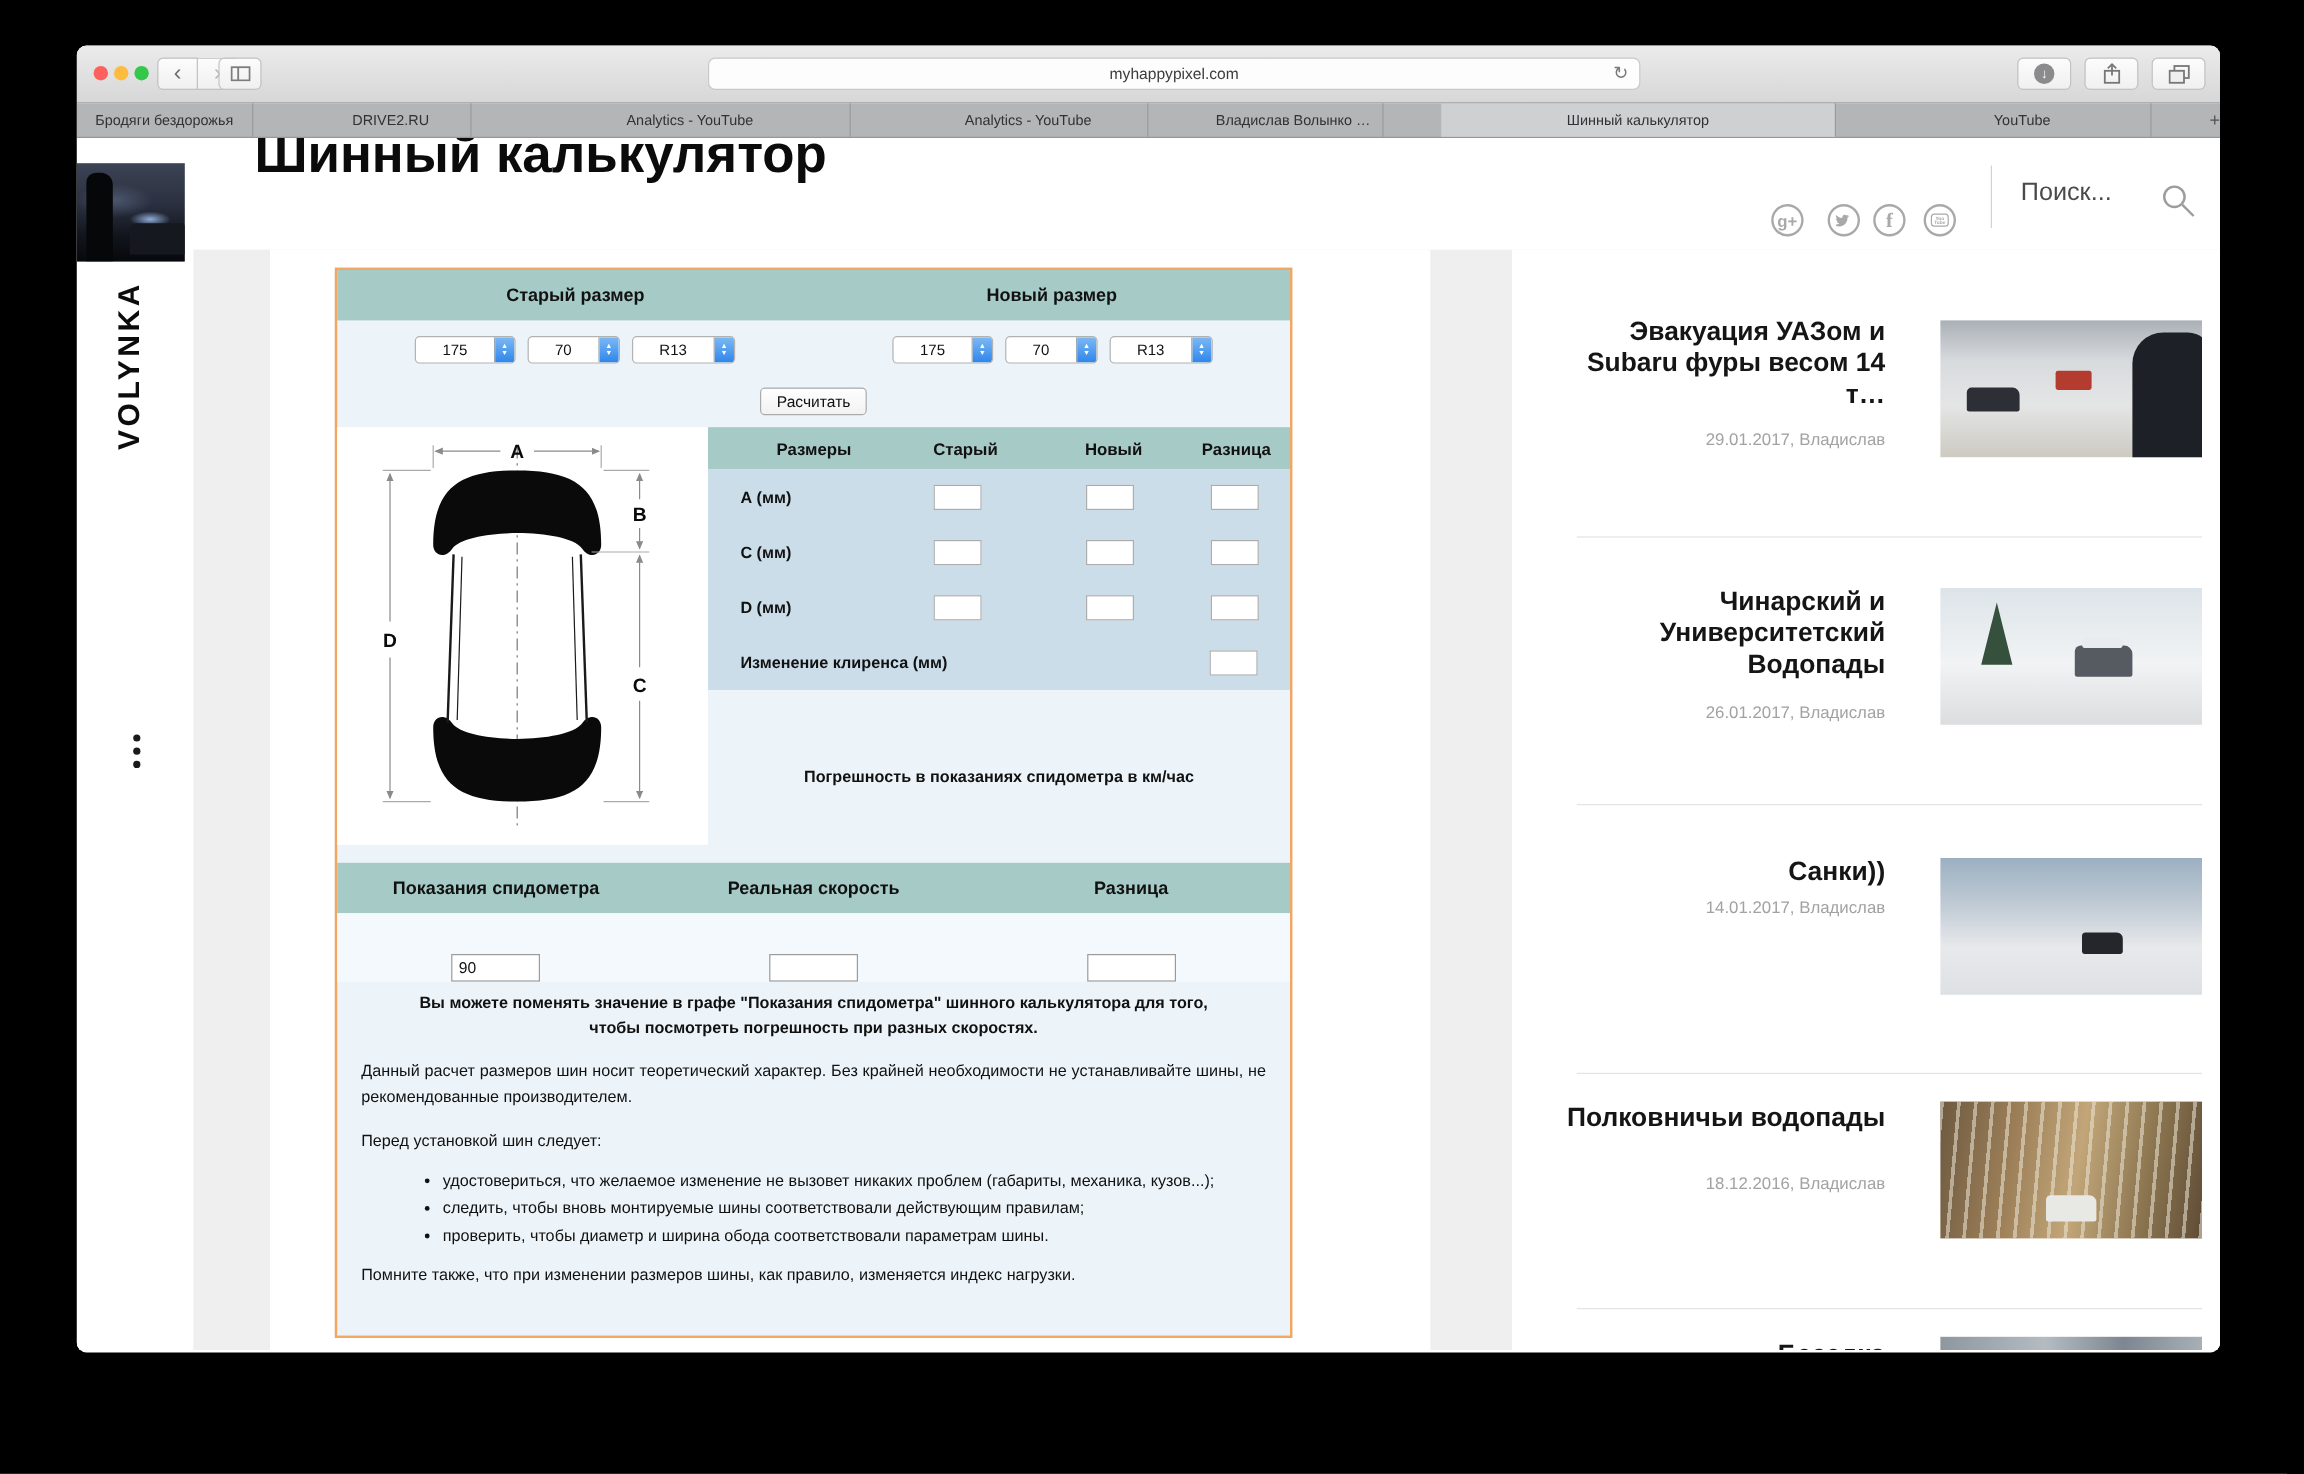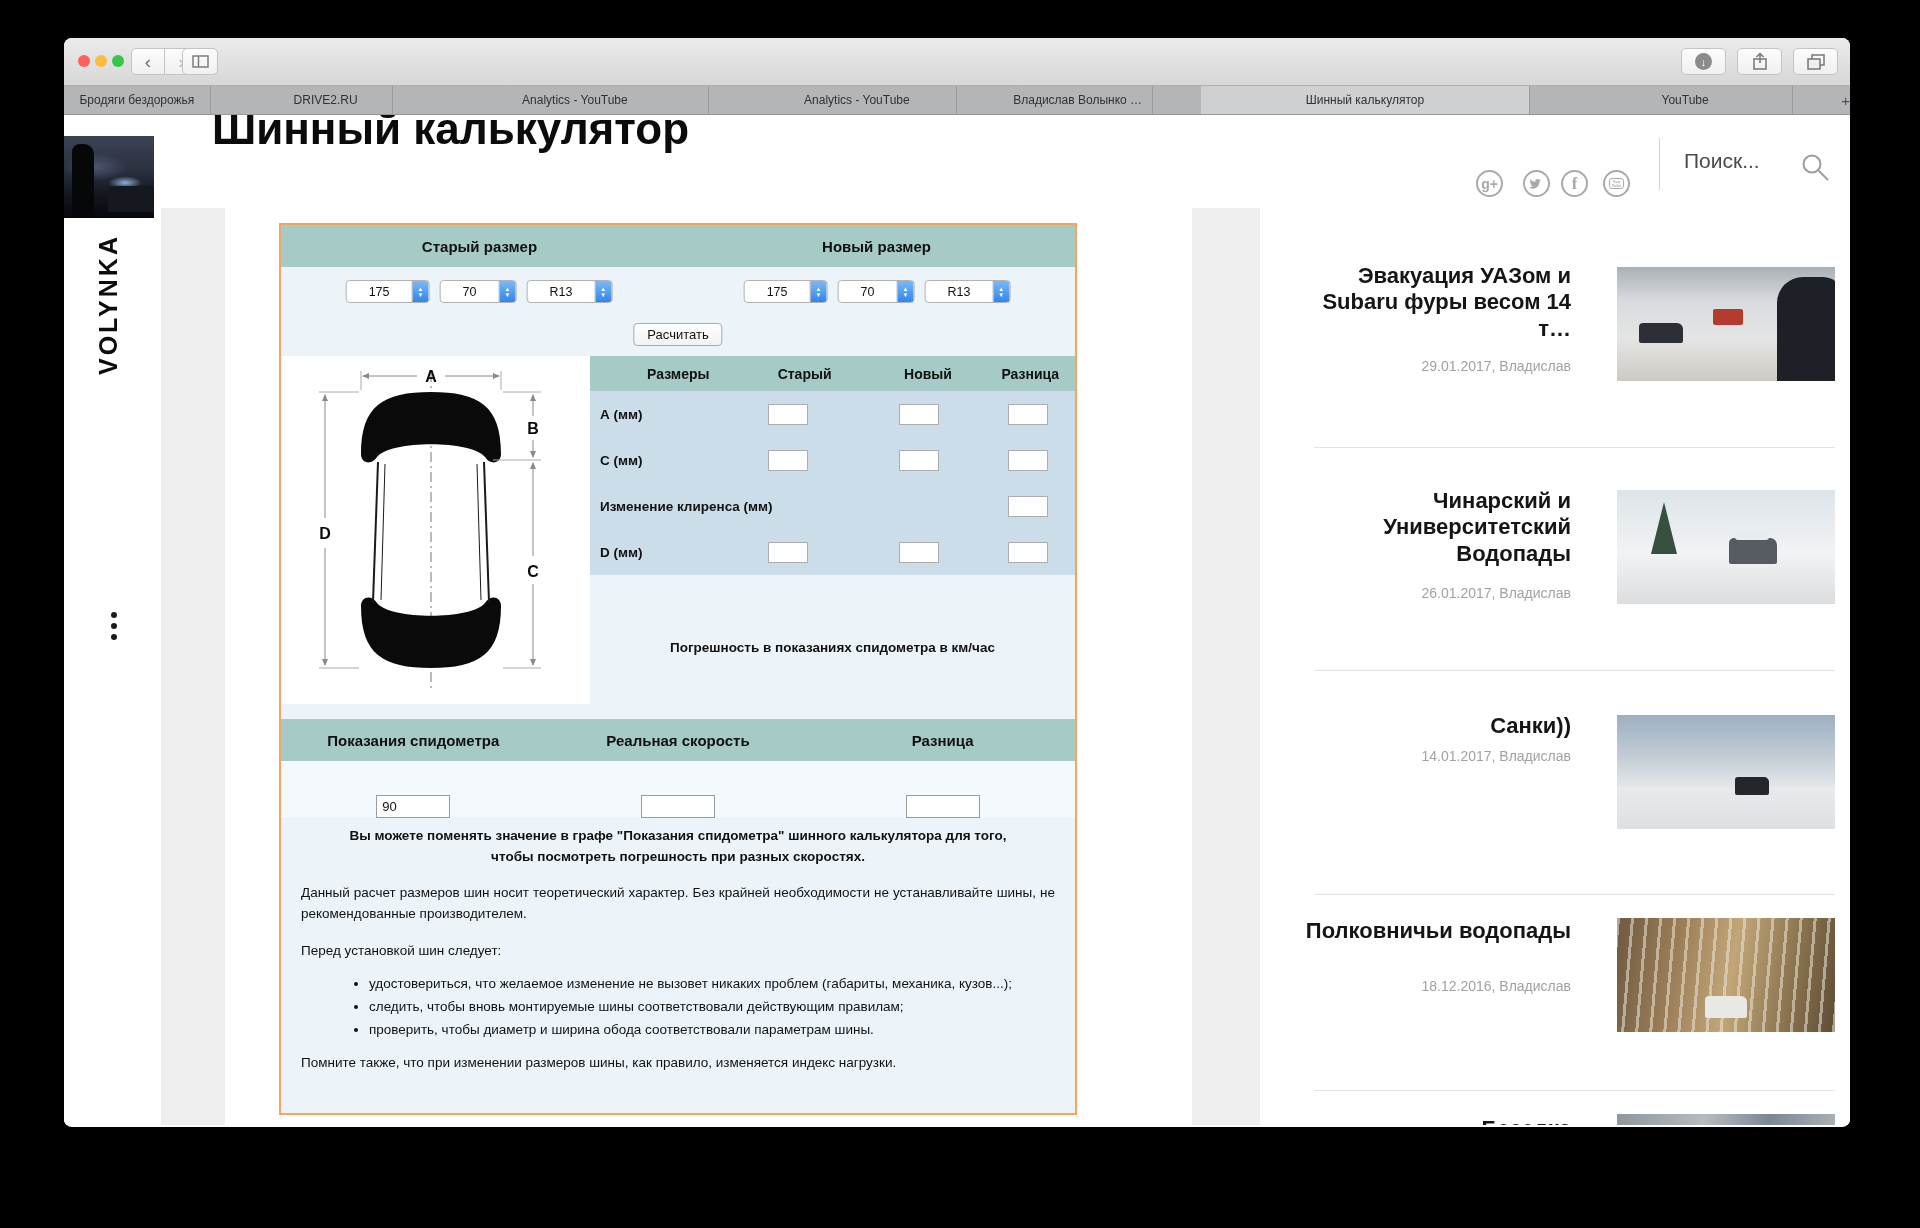--- a/index.html
+++ b/index.html
@@ -87,21 +87,21 @@
            color:#fff; font-size:6px; line-height:6px; border-left:1px solid #9ab; }
   .calc-btn { position:absolute; top:98px; left:50%; transform:translateX(-50%); padding:3px 13px; font-size:13px; color:#111;
               background:linear-gradient(#fefefe,#f2f2f2); border:1px solid #ababab; border-radius:4px; }
 
   .diagram { position:absolute; left:0; top:131px; width:309px; height:348px; background:#fff; }
 
   .res-table { position:absolute; left:309px; top:131px; width:485px; }
   .res-head { display:flex; height:35px; background:#a6cac6;padding-left:28px; }
   .res-head div { display:flex; align-items:center; justify-content:center; font-weight:bold; font-size:14px; color:#111; }
   .res-body { background:#cbdde9; }
-  .t-row { display:flex; height:46px; align-items:center; }
+  .t-row { display:flex; height:46px; align-items:center;padding-left:17px; }
   .c0 { width:128px; padding-left:10px; font-weight:bold; font-size:13.5px; color:#111; }
   .c1 { width:140px; } .c2 { width:122px; } .c3 { width:95px; }
   .c1,.c2,.c3 { display:flex; align-items:center; justify-content:center; }
   .t-input { width:40px; height:21px; background:#fff; border:1px solid #adadad; display:inline-block; }
   .c0.wide { flex:1; }
 
   .err-note { position:absolute; left:309px; top:415px; width:485px; text-align:center; font-weight:bold; font-size:13.5px; color:#111; }
 
   .teal-row.low { top:494px; }
   .teal-row.low .teal-cell { width:33.333%; }
@@ -160,20 +160,24 @@
       <div class="navbtn last">
           <span>›</span>
         </div>
     </div>
     <div class="sidebtn">
       <svg width="17" height="13">
           <rect x="1" y="1" width="15" height="11" fill="none" stroke="#7d7d7f" stroke-width="1.5"></rect>
           <line x1="6.5" y1="1" x2="6.5" y2="12" stroke="#7d7d7f" stroke-width="1.5"></line>
         </svg>
     </div>
+    <div class="urlbar">
+      <span>myhappypixel.com</span>
+      <span class="reload">↻</span>
+    </div>
     <div class="rbtns">
       <div class="rbtn">
         <span class="dl-circle">↓</span>
       </div>
       <div class="rbtn">
         <svg width="18" height="19">
           <rect x="3" y="7" width="12" height="10" fill="none" stroke="#777" stroke-width="1.5"></rect>
           <line x1="9" y1="2" x2="9" y2="11" stroke="#777" stroke-width="1.5"></line>
           <path d="M5.5,5 L9,1.5 L12.5,5" fill="none" stroke="#777" stroke-width="1.5"></path>
         </svg>
@@ -408,33 +412,33 @@
                 <span class="t-input"></span>
               </div>
             <div class="c2">
                 <span class="t-input"></span>
               </div>
             <div class="c3">
                 <span class="t-input"></span>
               </div>
           </div>
           <div class="t-row">
-            <div class="c0 wide">Изменение клиренса (мм)</div>
-            <div class="c3">
-                <span class="t-input"></span>
-              </div>
-          </div>
-          <div class="t-row">
             <div class="c0">D (мм)</div>
             <div class="c1">
                 <span class="t-input"></span>
               </div>
             <div class="c2">
                 <span class="t-input"></span>
               </div>
+            <div class="c3">
+                <span class="t-input"></span>
+              </div>
+          </div>
+          <div class="t-row">
+            <div class="c0 wide">Изменение клиренса (мм)</div>
             <div class="c3">
                 <span class="t-input"></span>
               </div>
           </div>
         </div>
       </div>
 
       <div class="err-note">Погрешность в показаниях спидометра в км/час</div>
 
       <div class="teal-row low">

